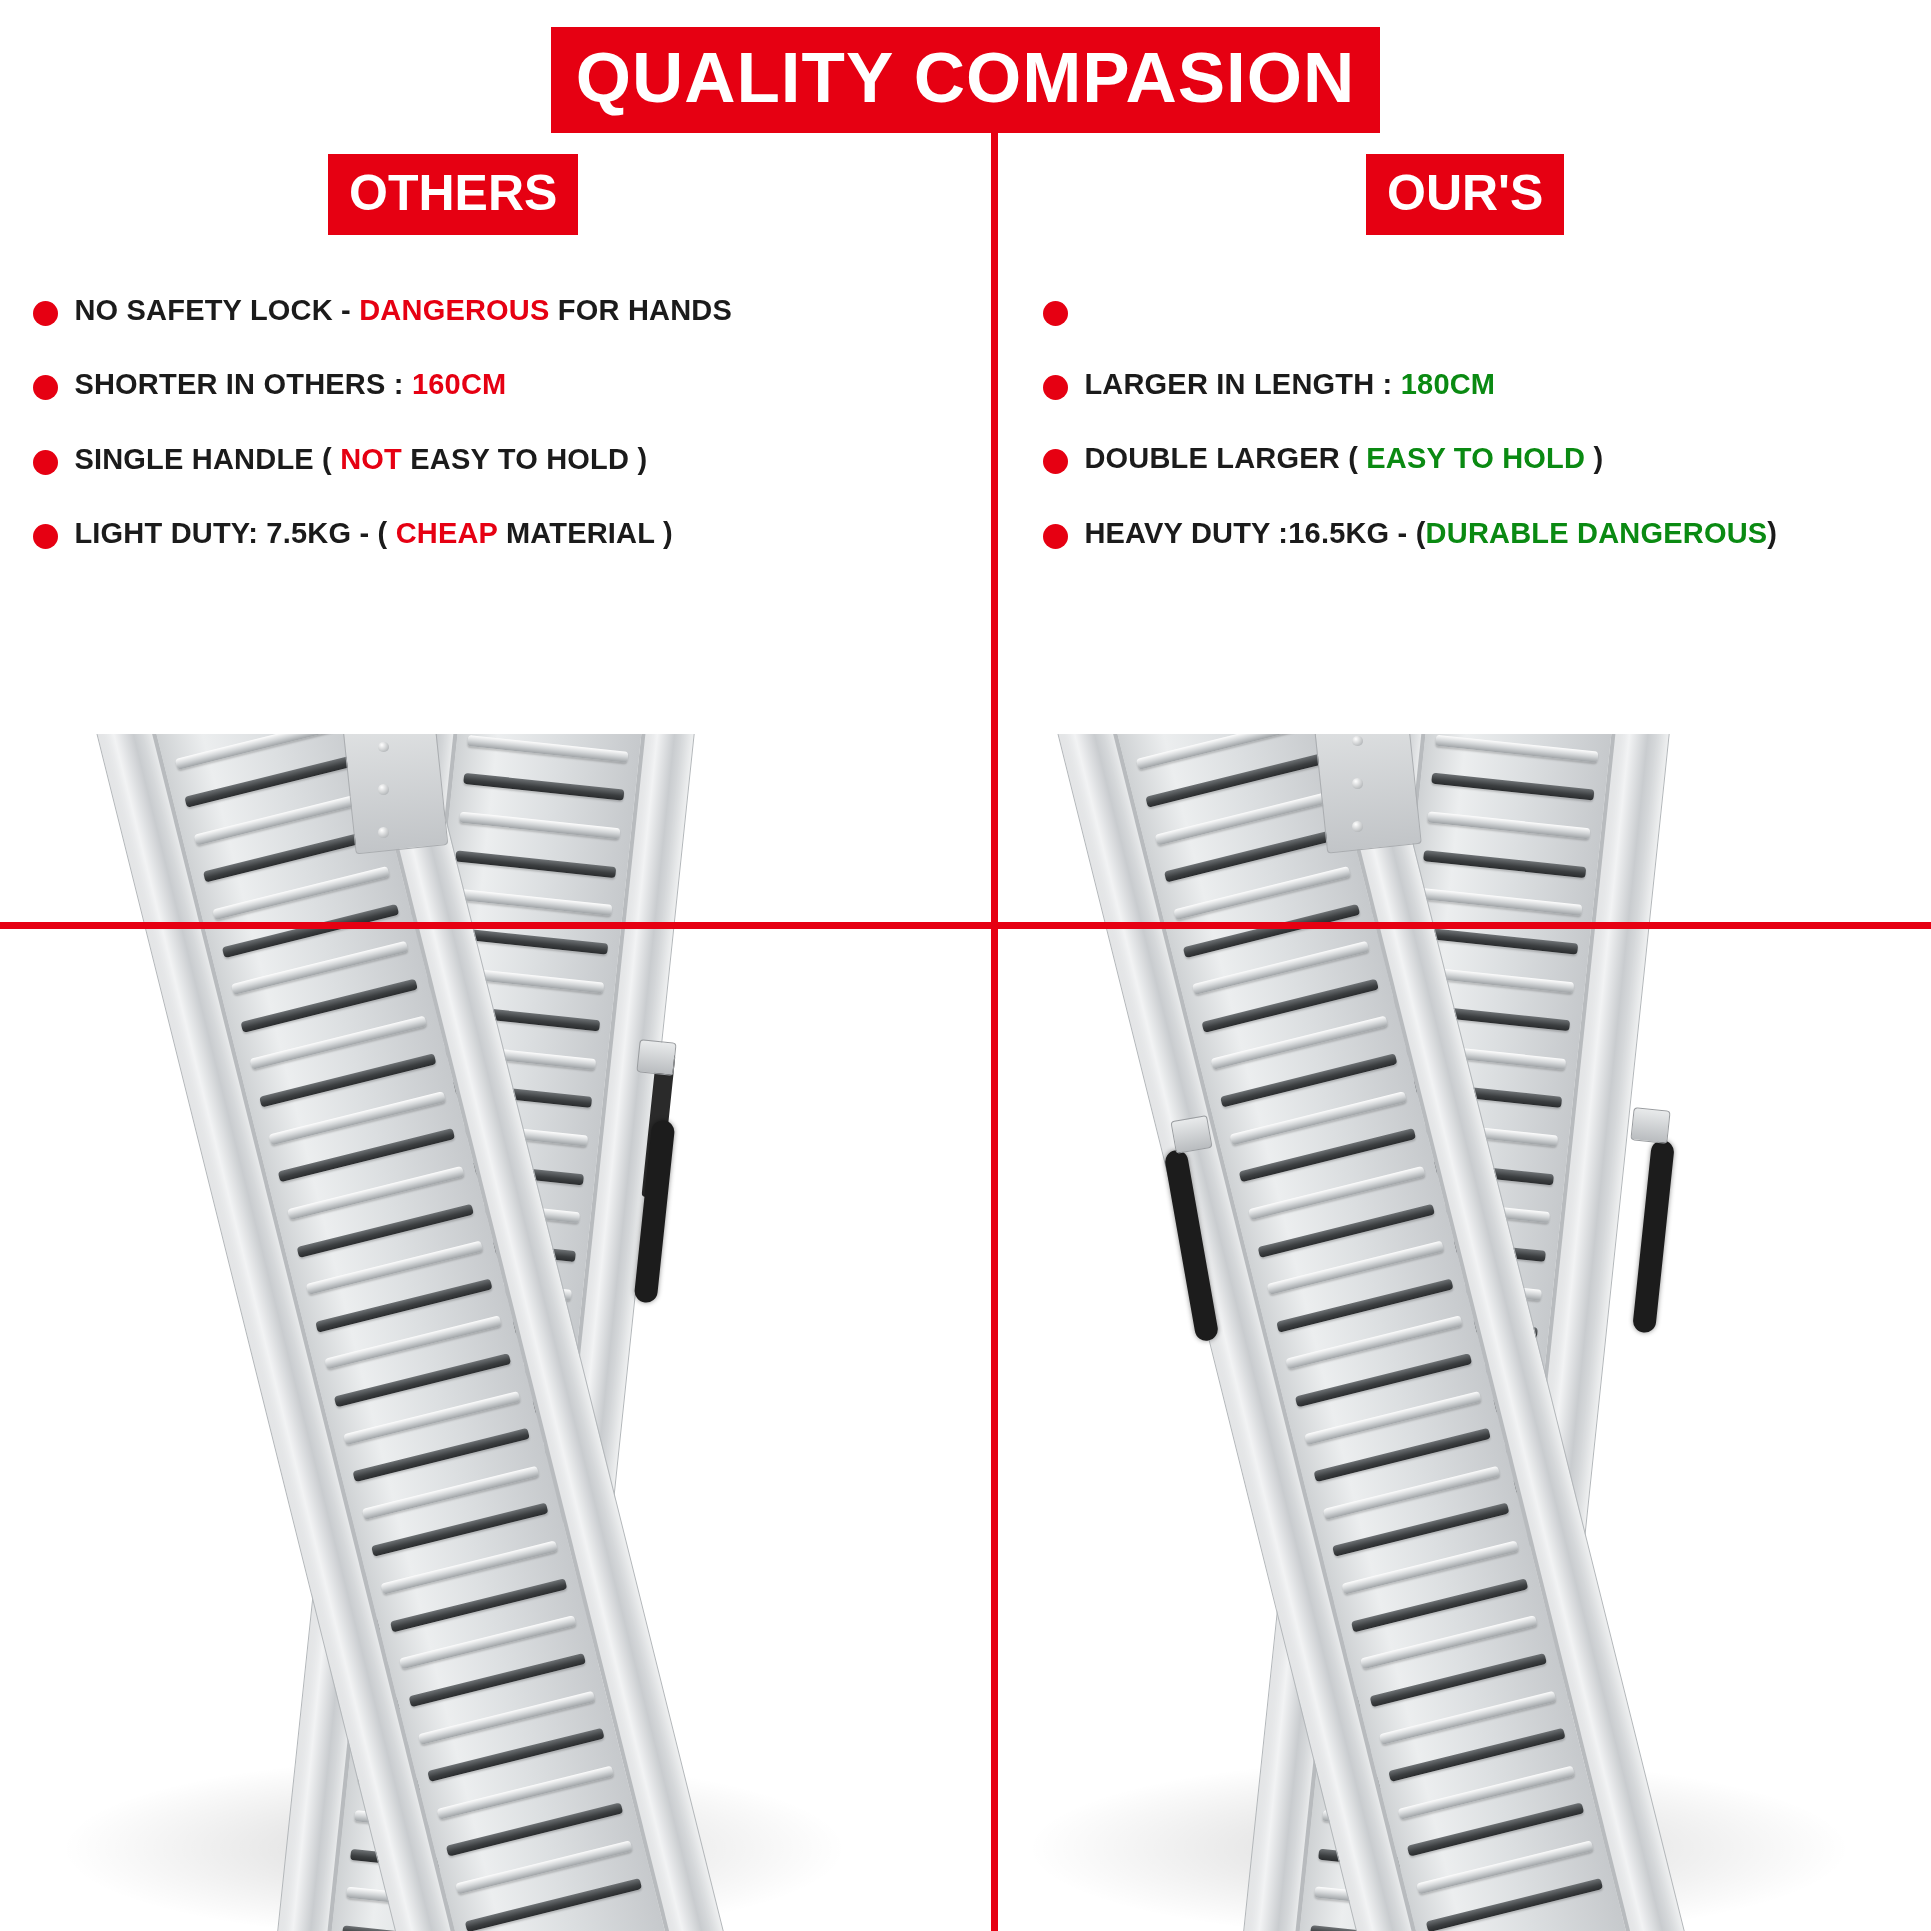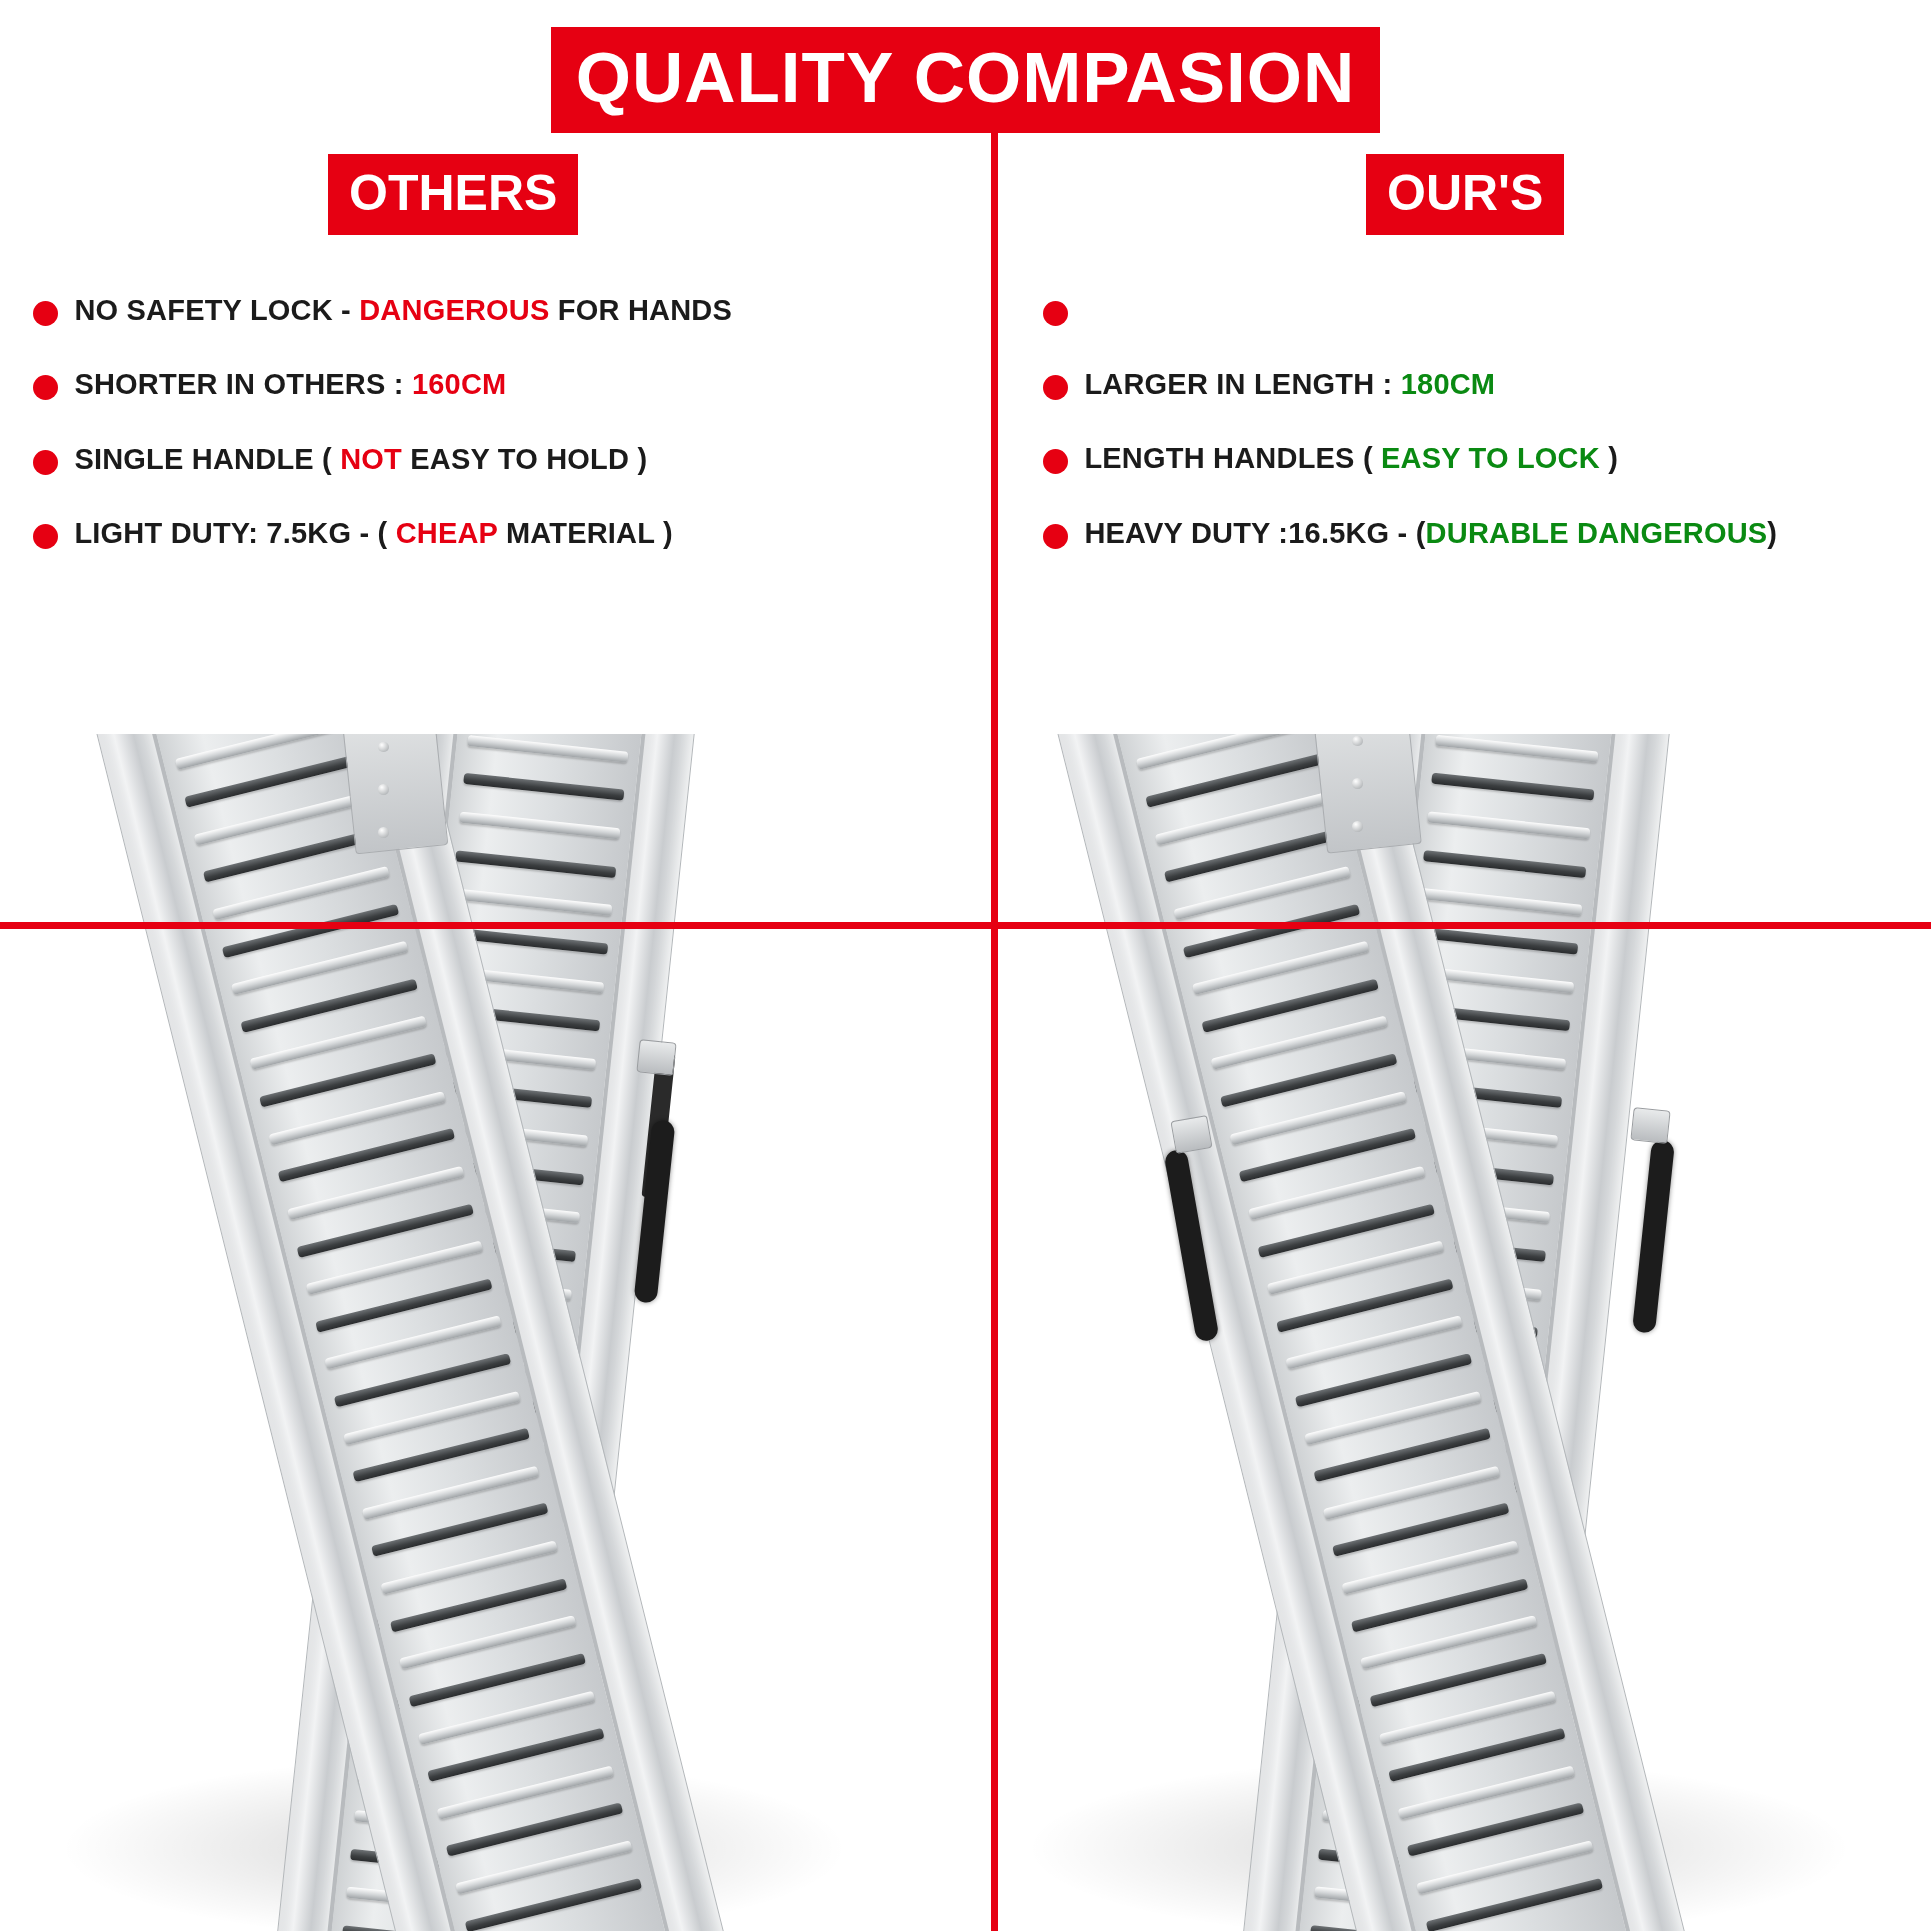--- a/index.html
+++ b/index.html
@@ -232,21 +232,21 @@
   <div class="bullets" id="bullets-ours">
     <div class="bullet-row">
       <span class="dot"></span>
     </div>
     <div class="bullet-row">
       <span class="dot"></span>
       <span class="btext"><span>LARGER IN LENGTH : </span><span class="hl-green">180CM</span><span></span></span>
     </div>
     <div class="bullet-row">
       <span class="dot"></span>
-      <span class="btext"><span>LENGTH HANDLES ( </span><span class="hl-green">EASY TO LOCK</span><span> )</span></span>
+      <span class="btext"><span>DOUBLE LARGER ( </span><span class="hl-green">EASY TO HOLD</span><span> )</span></span>
     </div>
     <div class="bullet-row">
       <span class="dot"></span>
       <span class="btext"><span>HEAVY DUTY :16.5KG - (</span><span class="hl-green">DURABLE DANGEROUS</span><span>)</span></span>
     </div>
   </div>
 
   <div class="photos">
 
     <div class="ramp-stage" id="stage-others">

